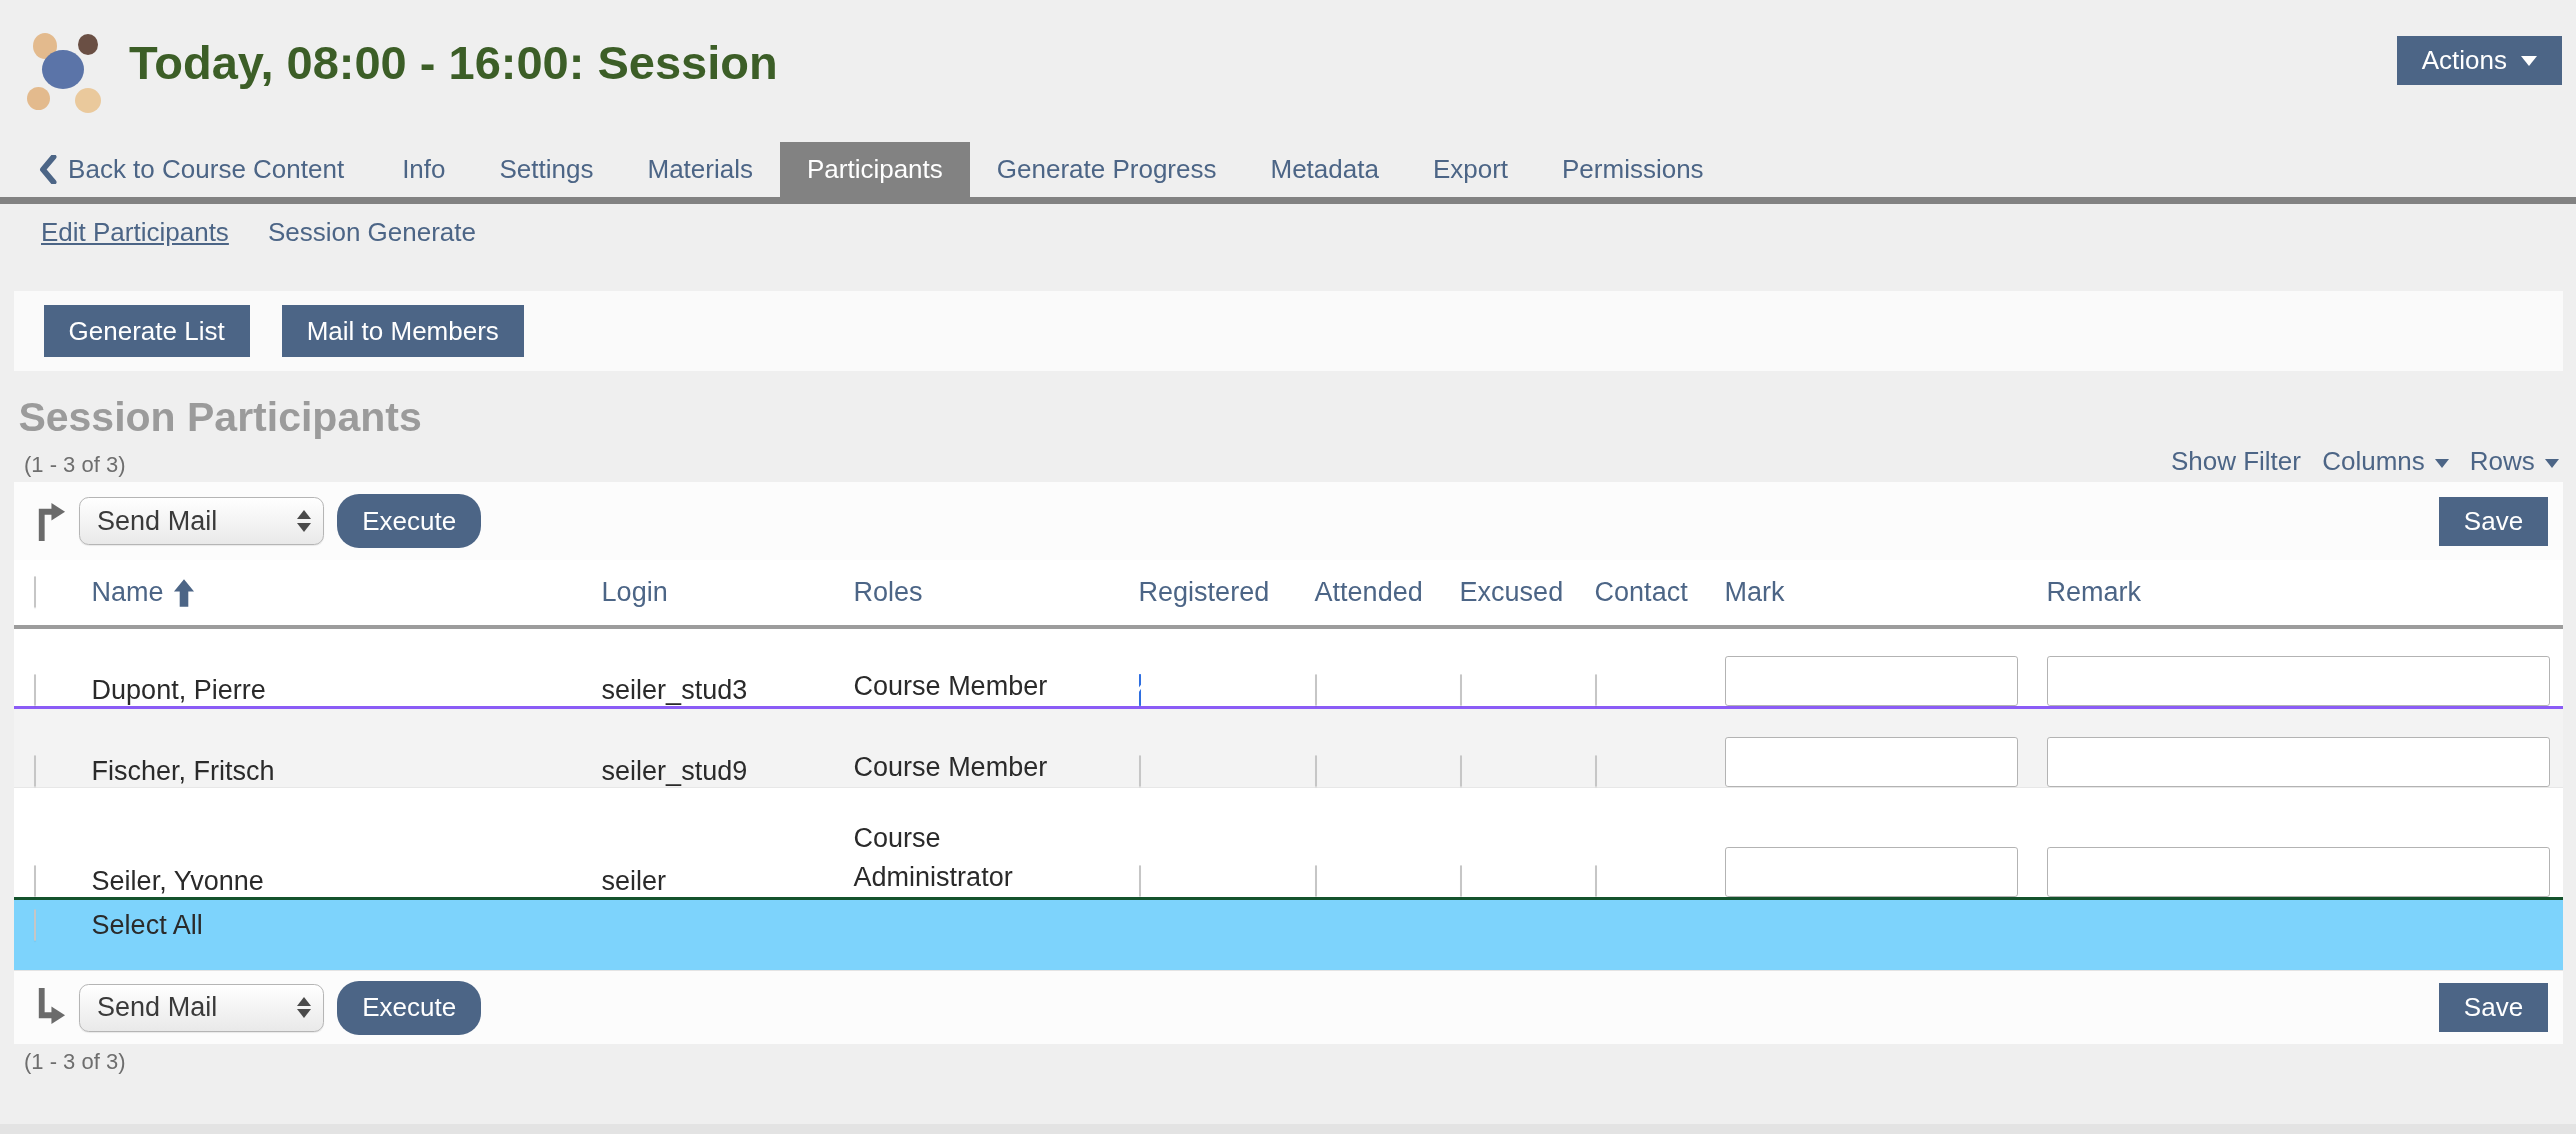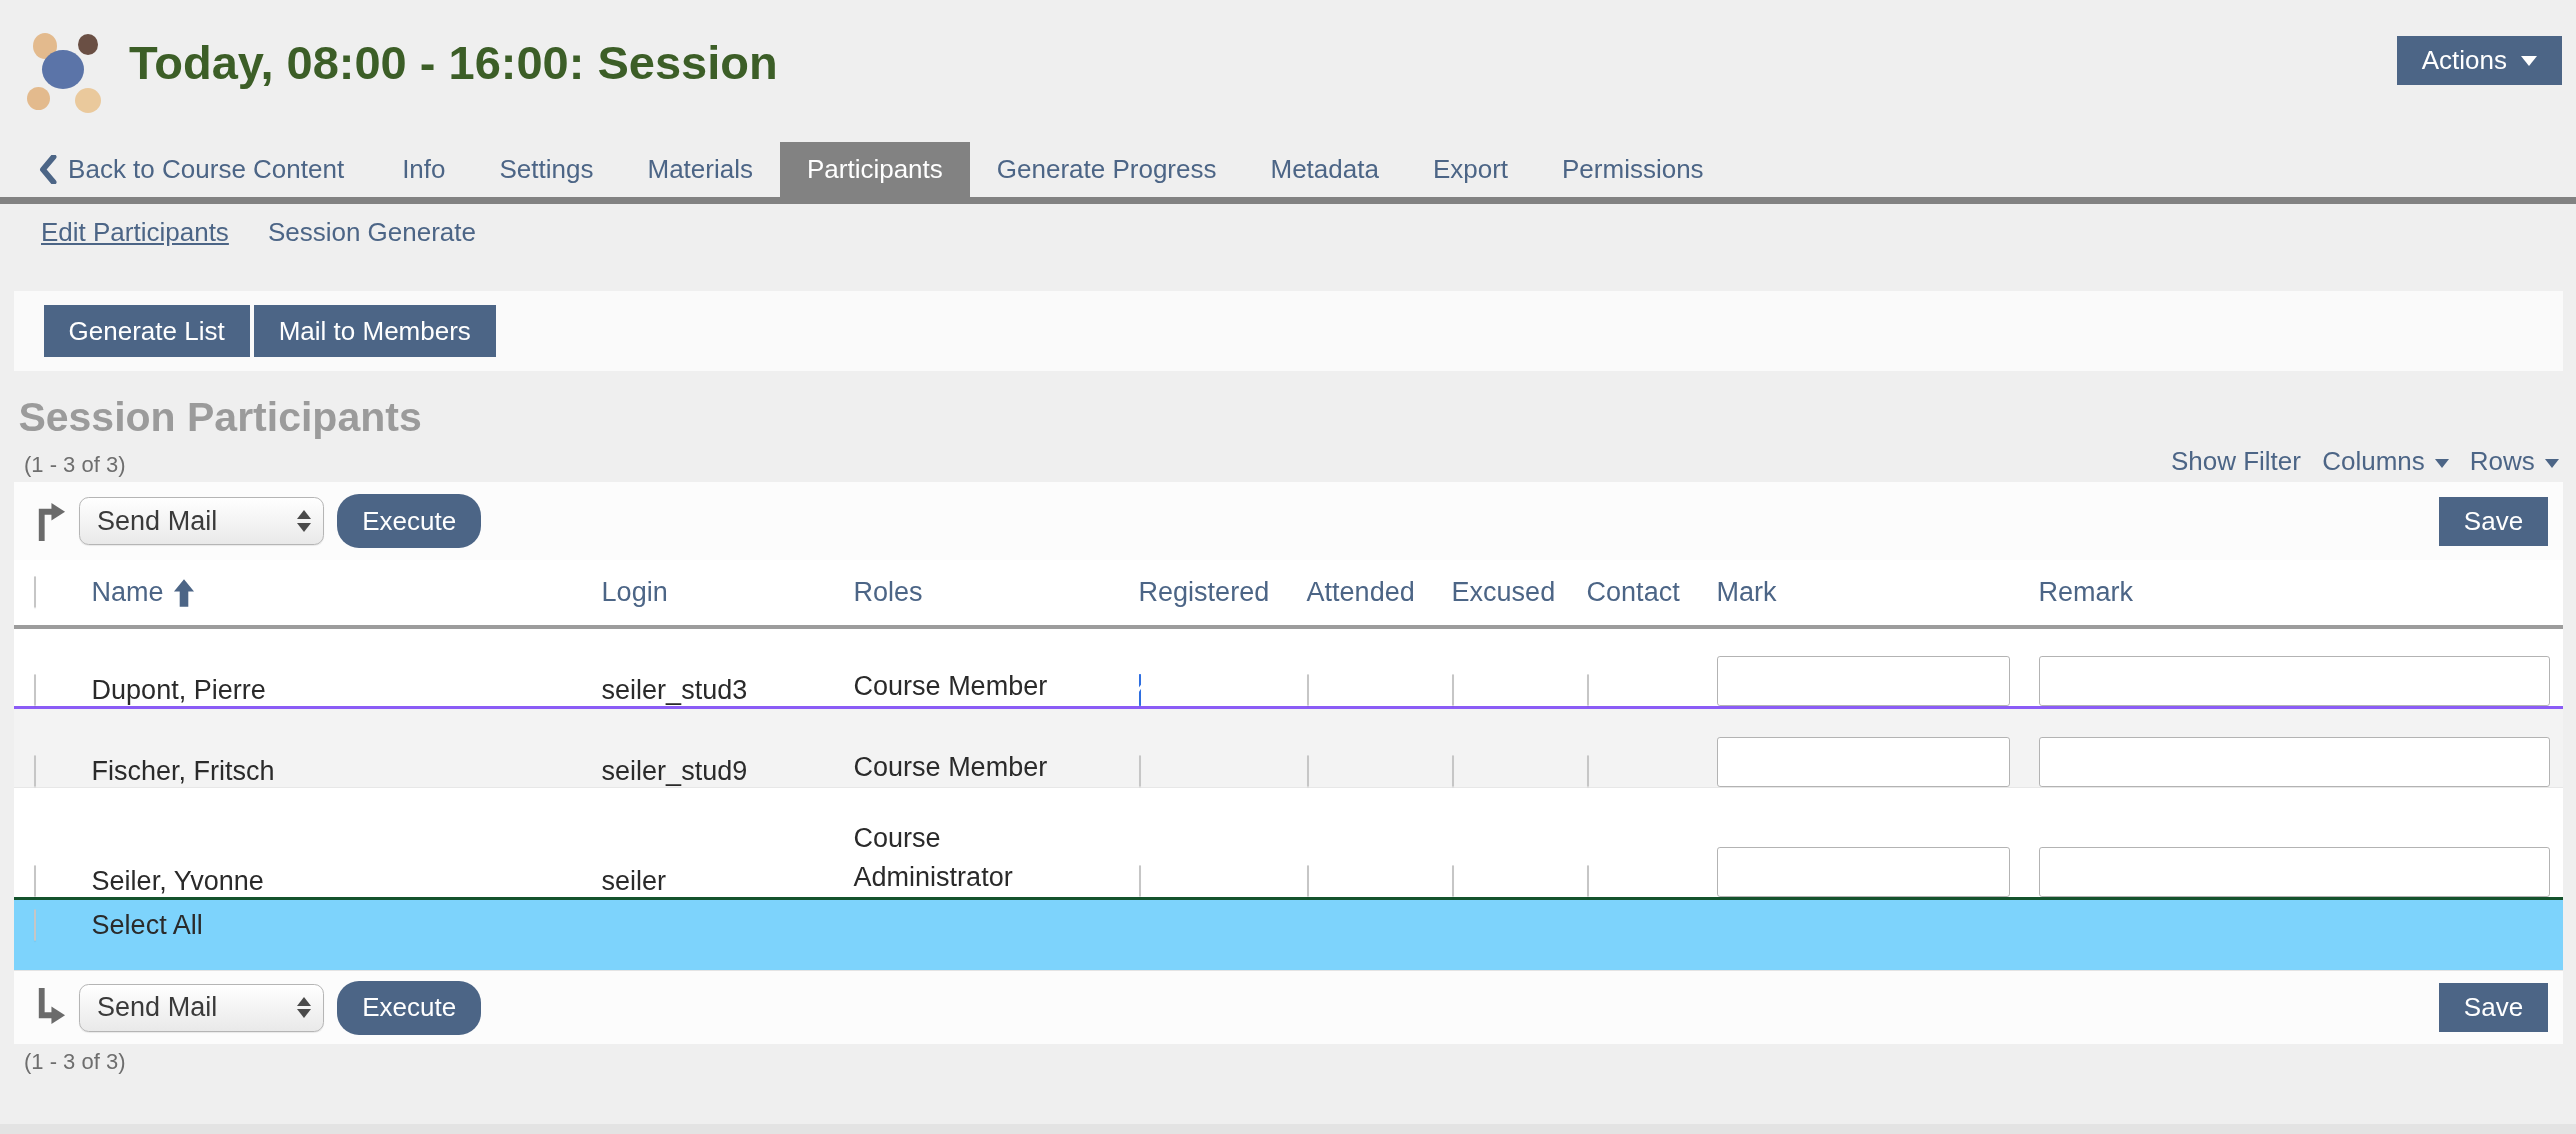--- a/index.html
+++ b/index.html
@@ -42,21 +42,21 @@
   .tab.on { background:#828282; color:#fff; }
 
   
   .subtabs { position:absolute; top:217px; left:41px; display:flex; gap:39px; font-size:26px; color:#4c6586; }
   .subtab { cursor:pointer; }
   .subtab.on { text-decoration:underline; }
 
   
   .toolbar-strip {
     position:absolute; top:291px; left:13.6px; width:2549px; height:80px;
-    background:#fafafa; display:flex; align-items:center; gap:4px; padding-left:30px;
+    background:#fafafa; display:flex; align-items:center; gap:32px; padding-left:30px;
   }
 
   
   .section-title { position:absolute; left:18.4px; top:394px; font-size:41px; color:#9b9b9b; }
   .range-top { position:absolute; left:24px; top:452px; font-size:22px; color:#6e6e6e; }
   .view-controls {
     position:absolute; right:17.5px; top:446px; display:flex; align-items:center; gap:21.3px;
     font-size:26px; color:#4c6586;
   }
   .view-controls .vc-item { display:flex; align-items:center; gap:9.7px; cursor:pointer; }
@@ -83,21 +83,21 @@
   .stepper { display:flex; flex-direction:column; gap:3.9px; align-items:center; }
   .step-up { width:0;height:0;border-left:7.8px solid transparent;border-right:7.8px solid transparent;border-bottom:9.7px solid #4a4a4a; }
   .step-dn { width:0;height:0;border-left:7.8px solid transparent;border-right:7.8px solid transparent;border-top:9.7px solid #4a4a4a; }
 
   
   .col-cb     { width:78px;  padding-left:20.4px; flex:0 0 auto; }
   .col-name   { width:510px; flex:0 0 auto; }
   .col-login  { width:252px; flex:0 0 auto; }
   .col-roles  { width:285px; padding-right:78px; flex:0 0 auto; line-height:39px; }
   .col-reg    { width:168px; flex:0 0 auto; }
-  .col-att    { width:145px; flex:0 0 auto; }
+  .col-att    { width:145px; flex:0 0 auto;margin-left:8px; }
   .col-exc    { width:135px; flex:0 0 auto; }
   .col-con    { width:130px; flex:0 0 auto; }
   .col-mark   { width:322px; flex:0 0 auto; }
   .col-remark { flex:1 1 auto; padding-right:12.6px; }
 
   .thead { height:69px; align-items:center; color:#4c6586; font-size:27px; border-bottom:4.8px solid #9c9c9c; background:#fff; }
   .thead .hlabel { display:flex; align-items:center; gap:9.7px;text-align:center; }
 
   .drow { font-size:27px; align-items:flex-end; padding-top:19.4px; background:#fff; }
   .drow.alt { background:#f3f3f3; }

